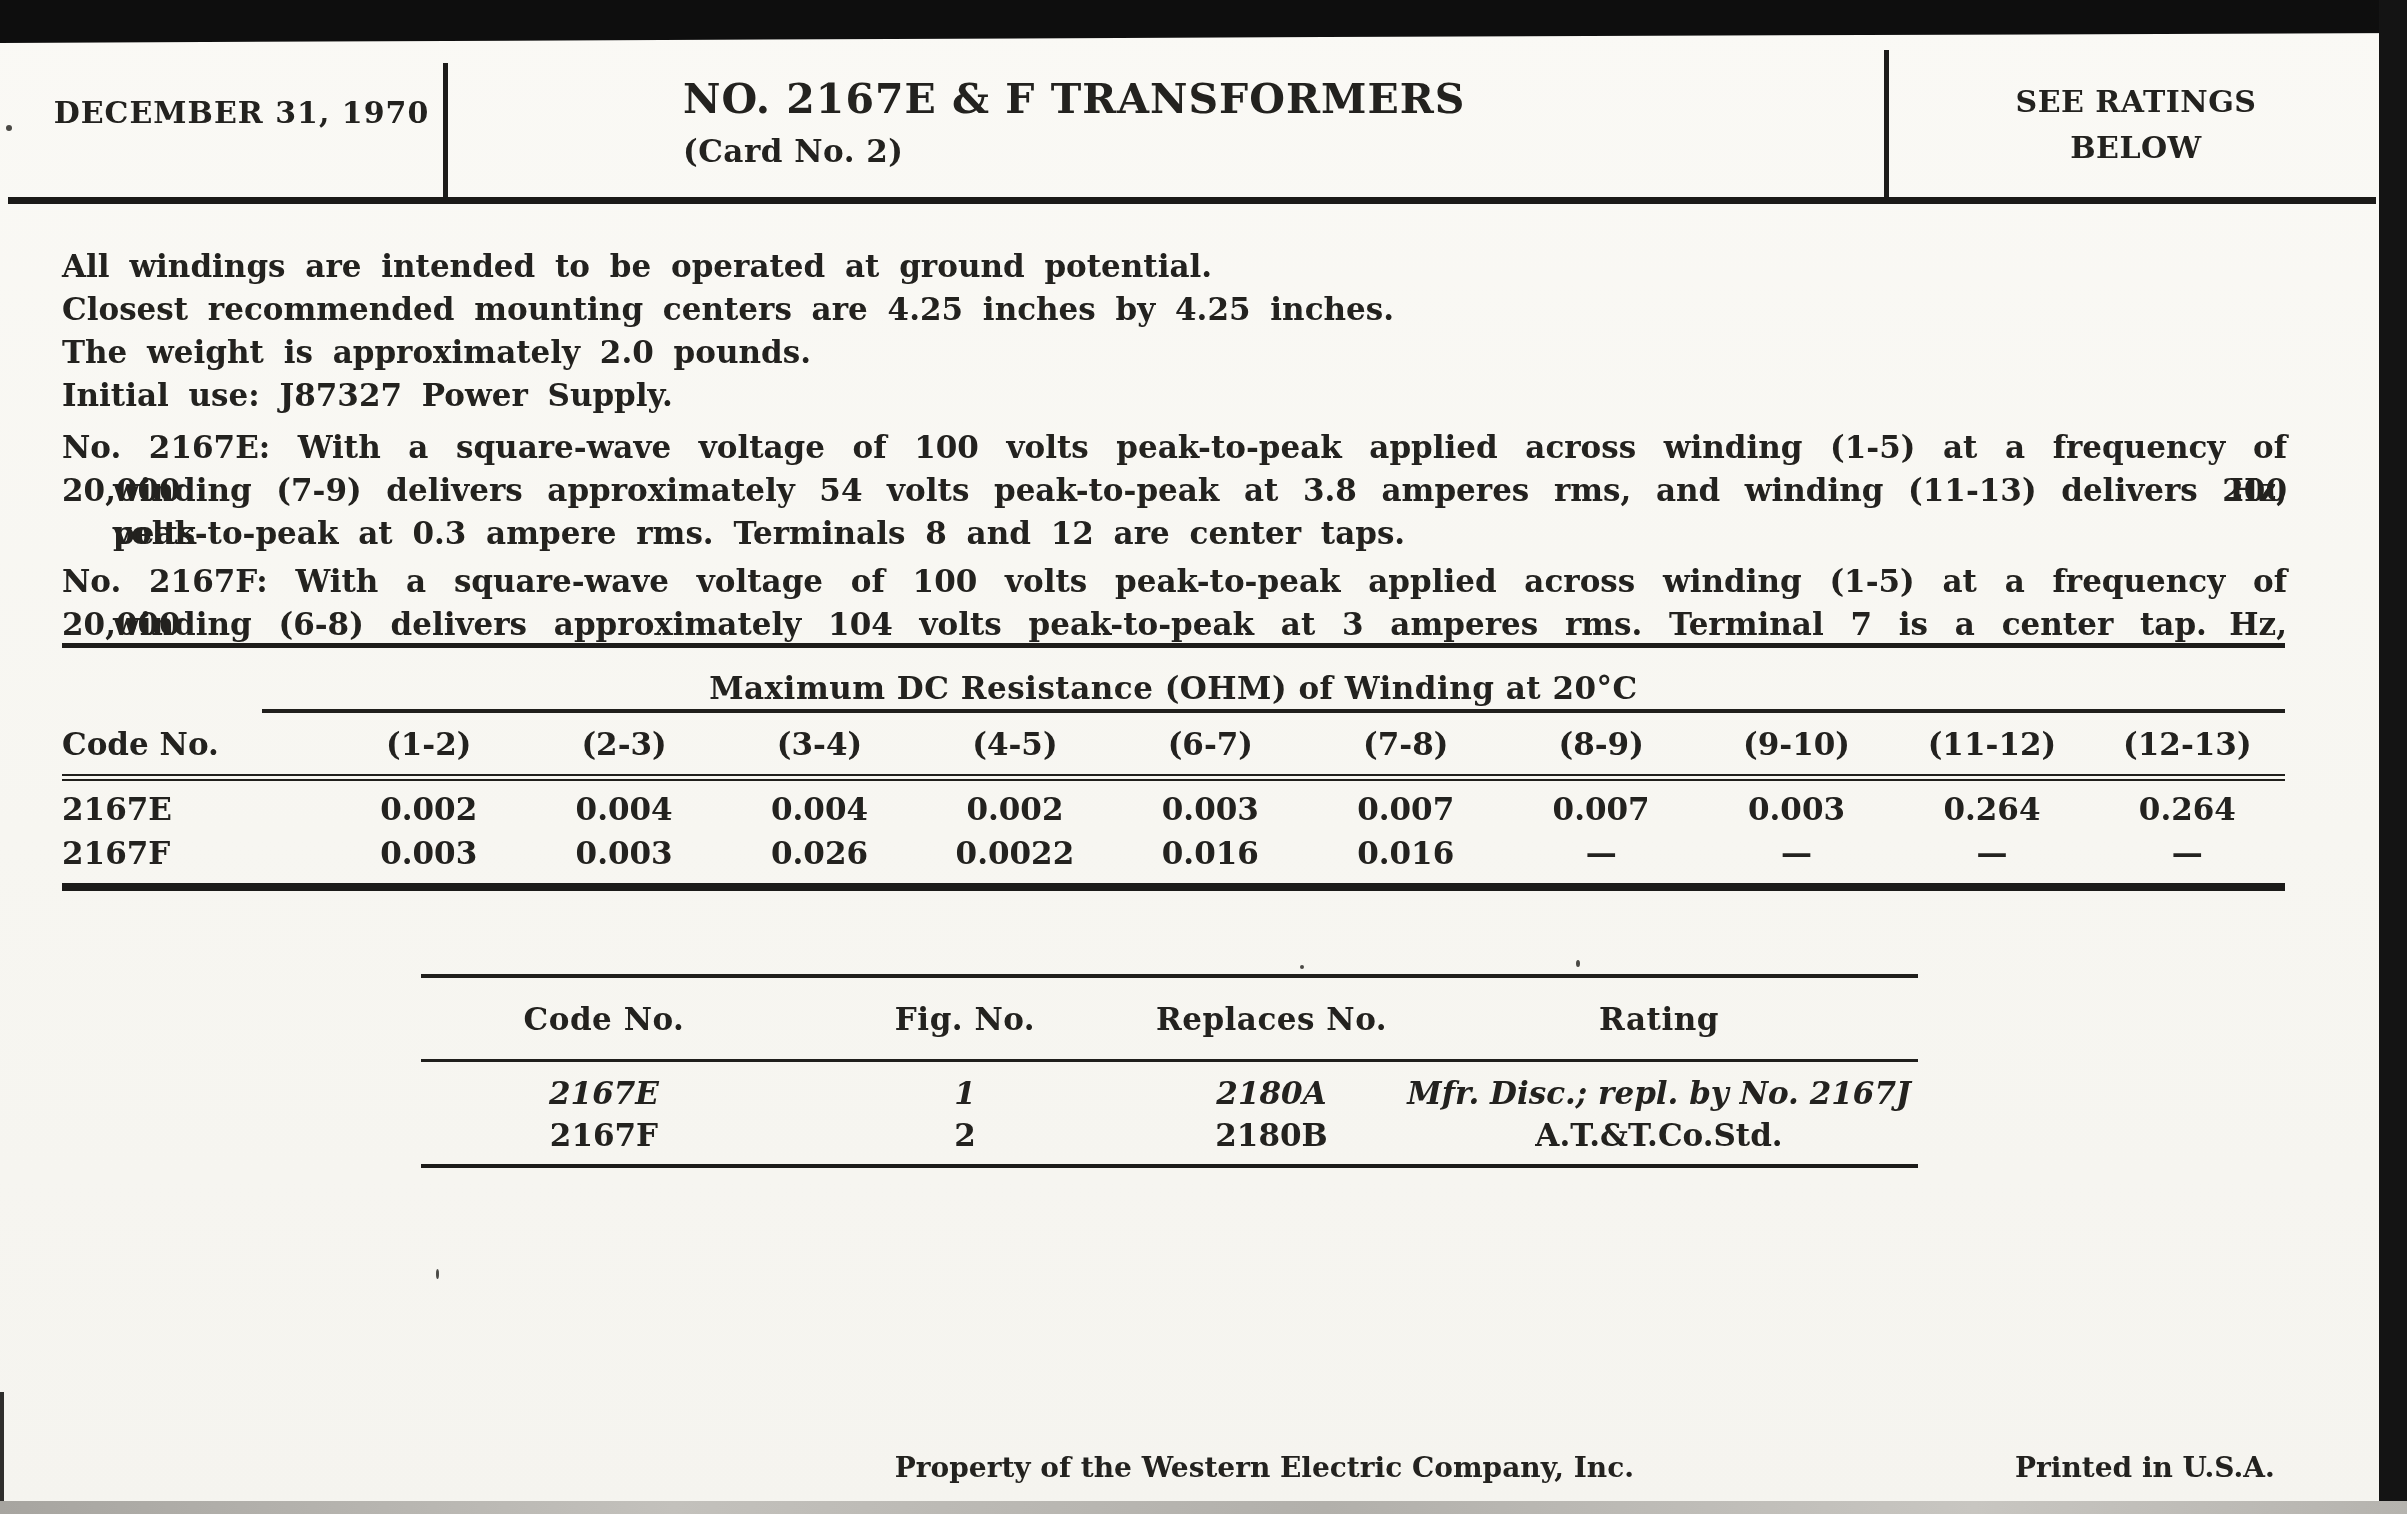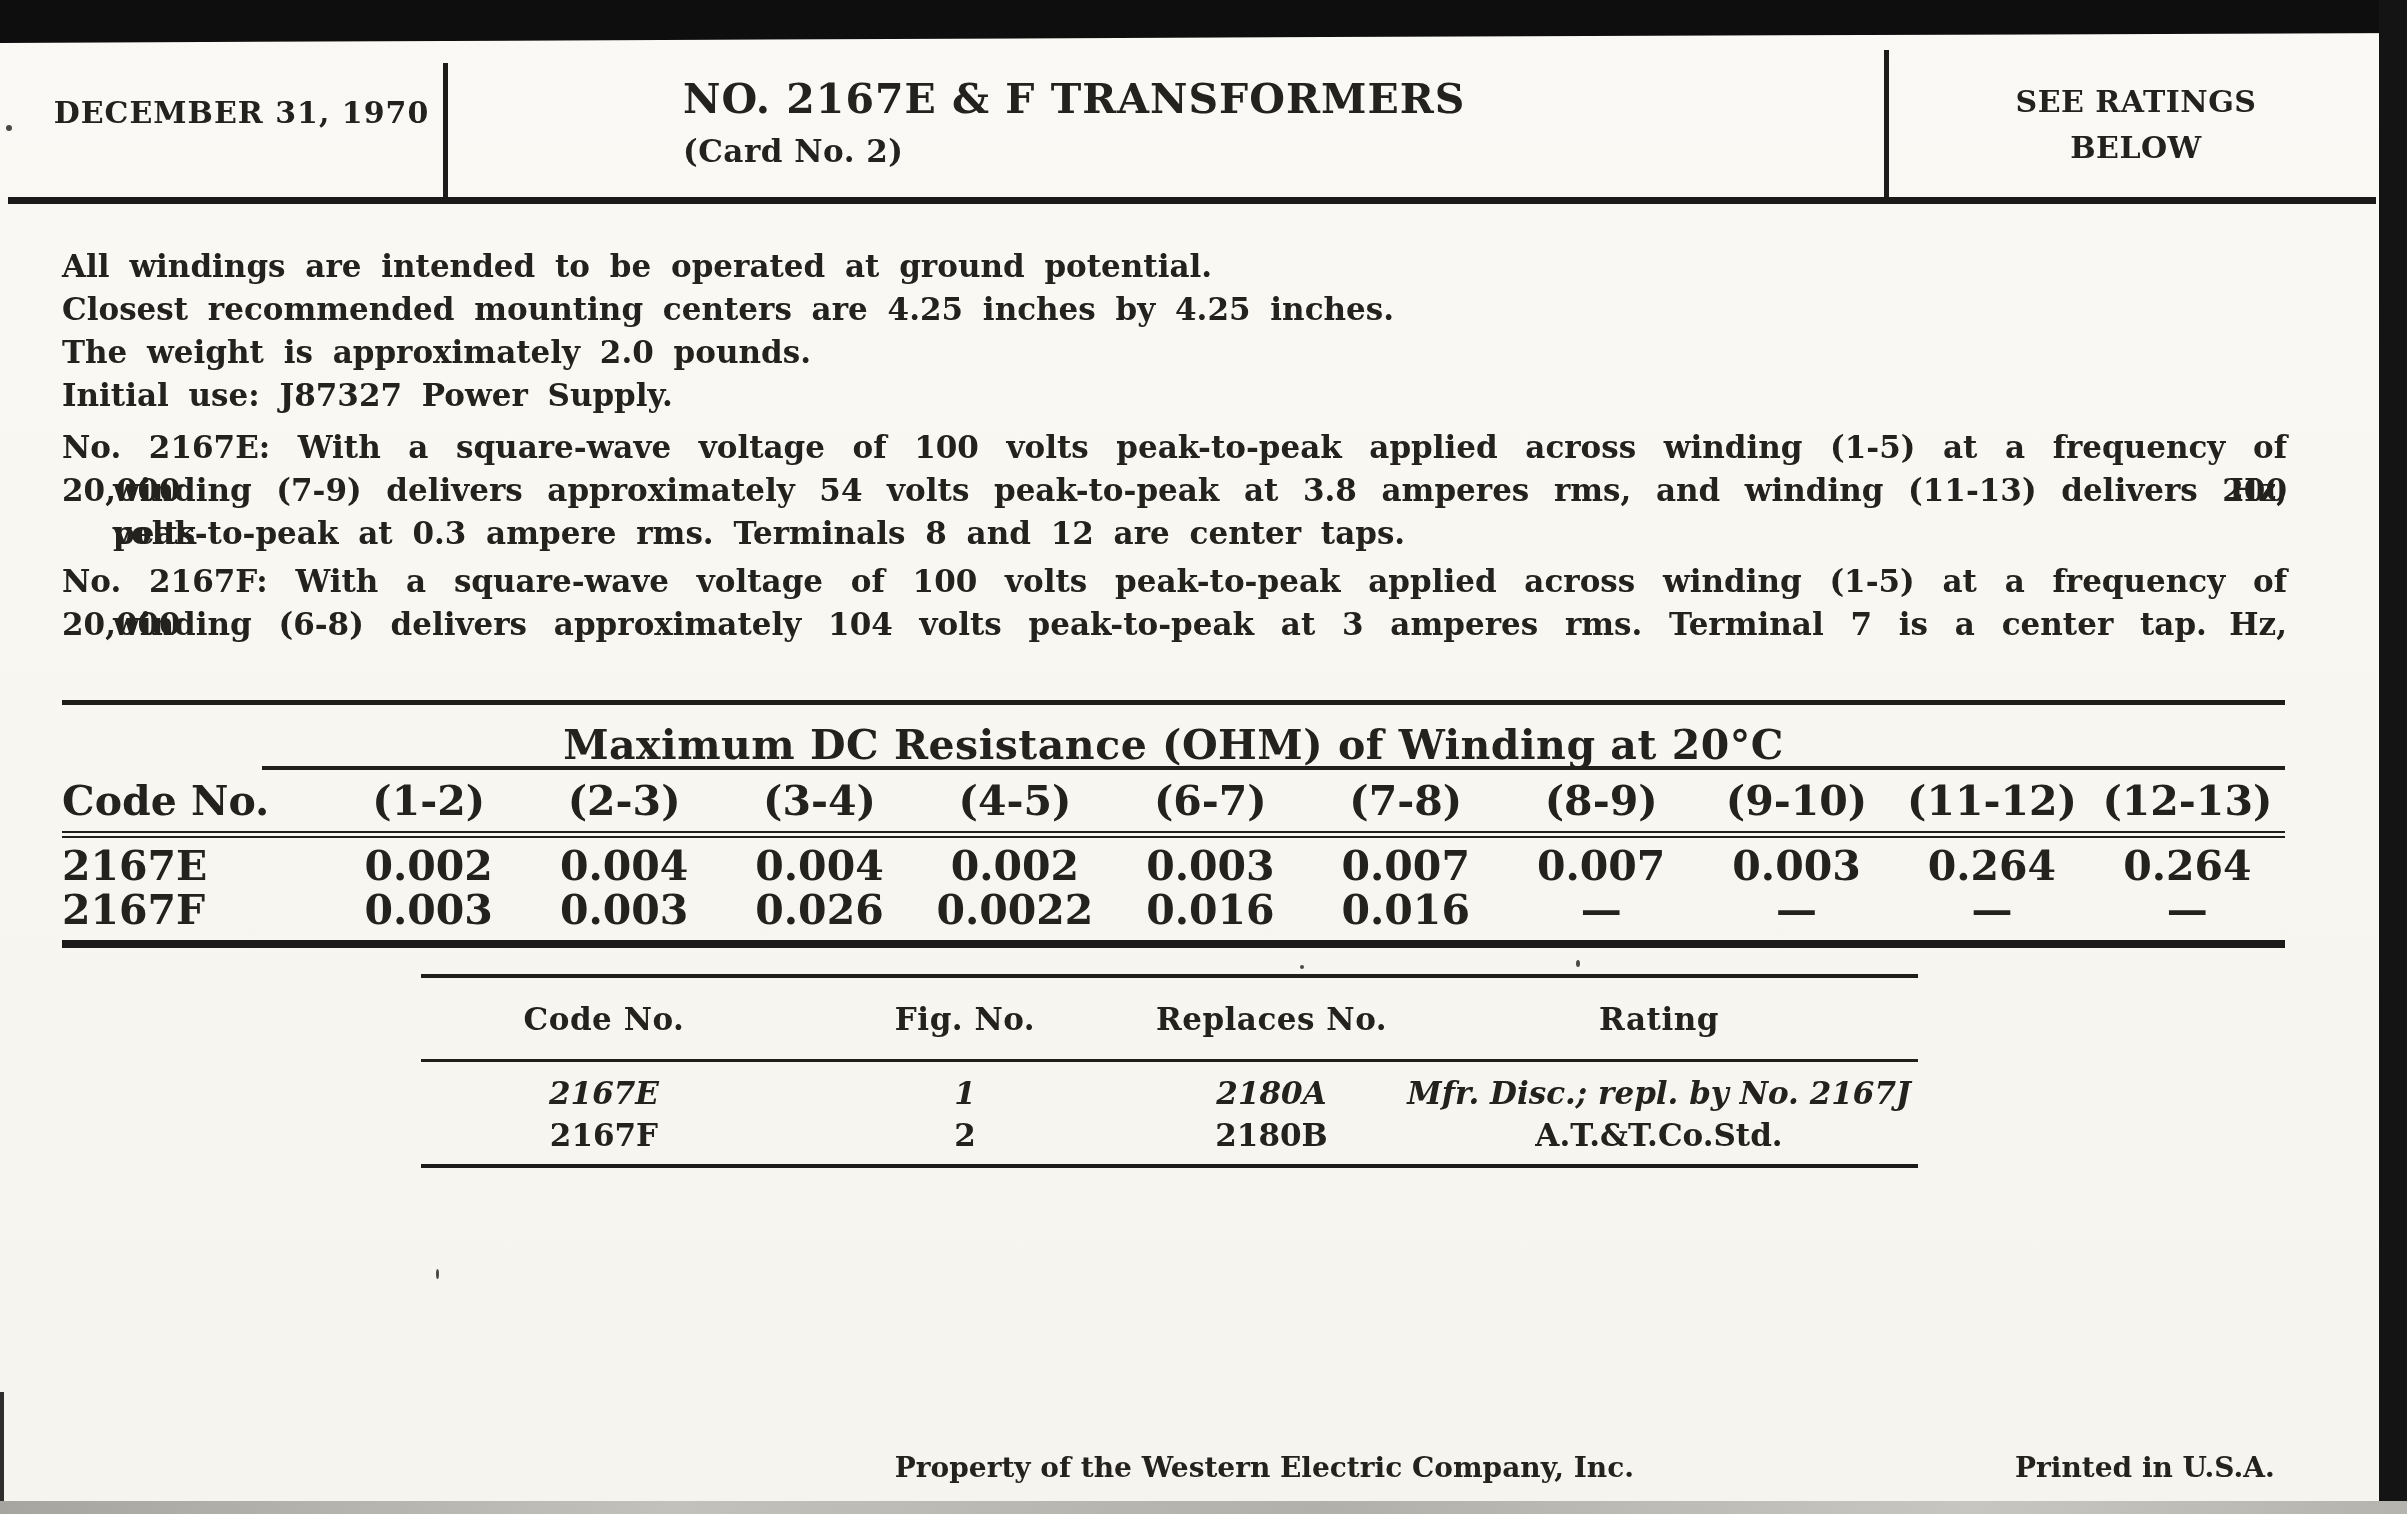--- a/index.html
+++ b/index.html
@@ -35,21 +35,21 @@
   
   .bodytext { position:absolute; left:62px; top:245px; width:2225px; font-size:31px; }
   .line { height:43px; line-height:43px; word-spacing:9px; white-space:nowrap; }
   .jl { white-space:normal; text-align:justify; text-align-last:justify; }
   .ind { padding-left:51px; }
   .ws-wide { word-spacing:16px; }
   .para-e { margin-top:9px; }
   .para-f { margin-top:5px; }
 
   
-  .t1 { position:absolute; left:62px; top:700px; width:2223px; font-size:41px;
+  .t1 { position:absolute; left:62px; top:643px; width:2223px; font-size:31px;
         border-top:5px solid #1e1d1a; }
   .t1-heading { padding-top:18px; height:61px; line-height:44px; text-align:center; letter-spacing:0.5px; }
   .t1-subrule { margin-left:200px; border-top:4px solid #201f1c; }
   .t1-row { display:flex; align-items:center; }
   .t1-head { height:61px; }
   .t1-data { height:44px; }
   .t1-gap { height:6px; }
   .t1-c0 { width:269px; text-align:left; }
   .t1-c { flex:1; text-align:center; }
   .rule-dbl { height:7px; border-top:2px solid #201f1c; border-bottom:2px solid #201f1c; }

